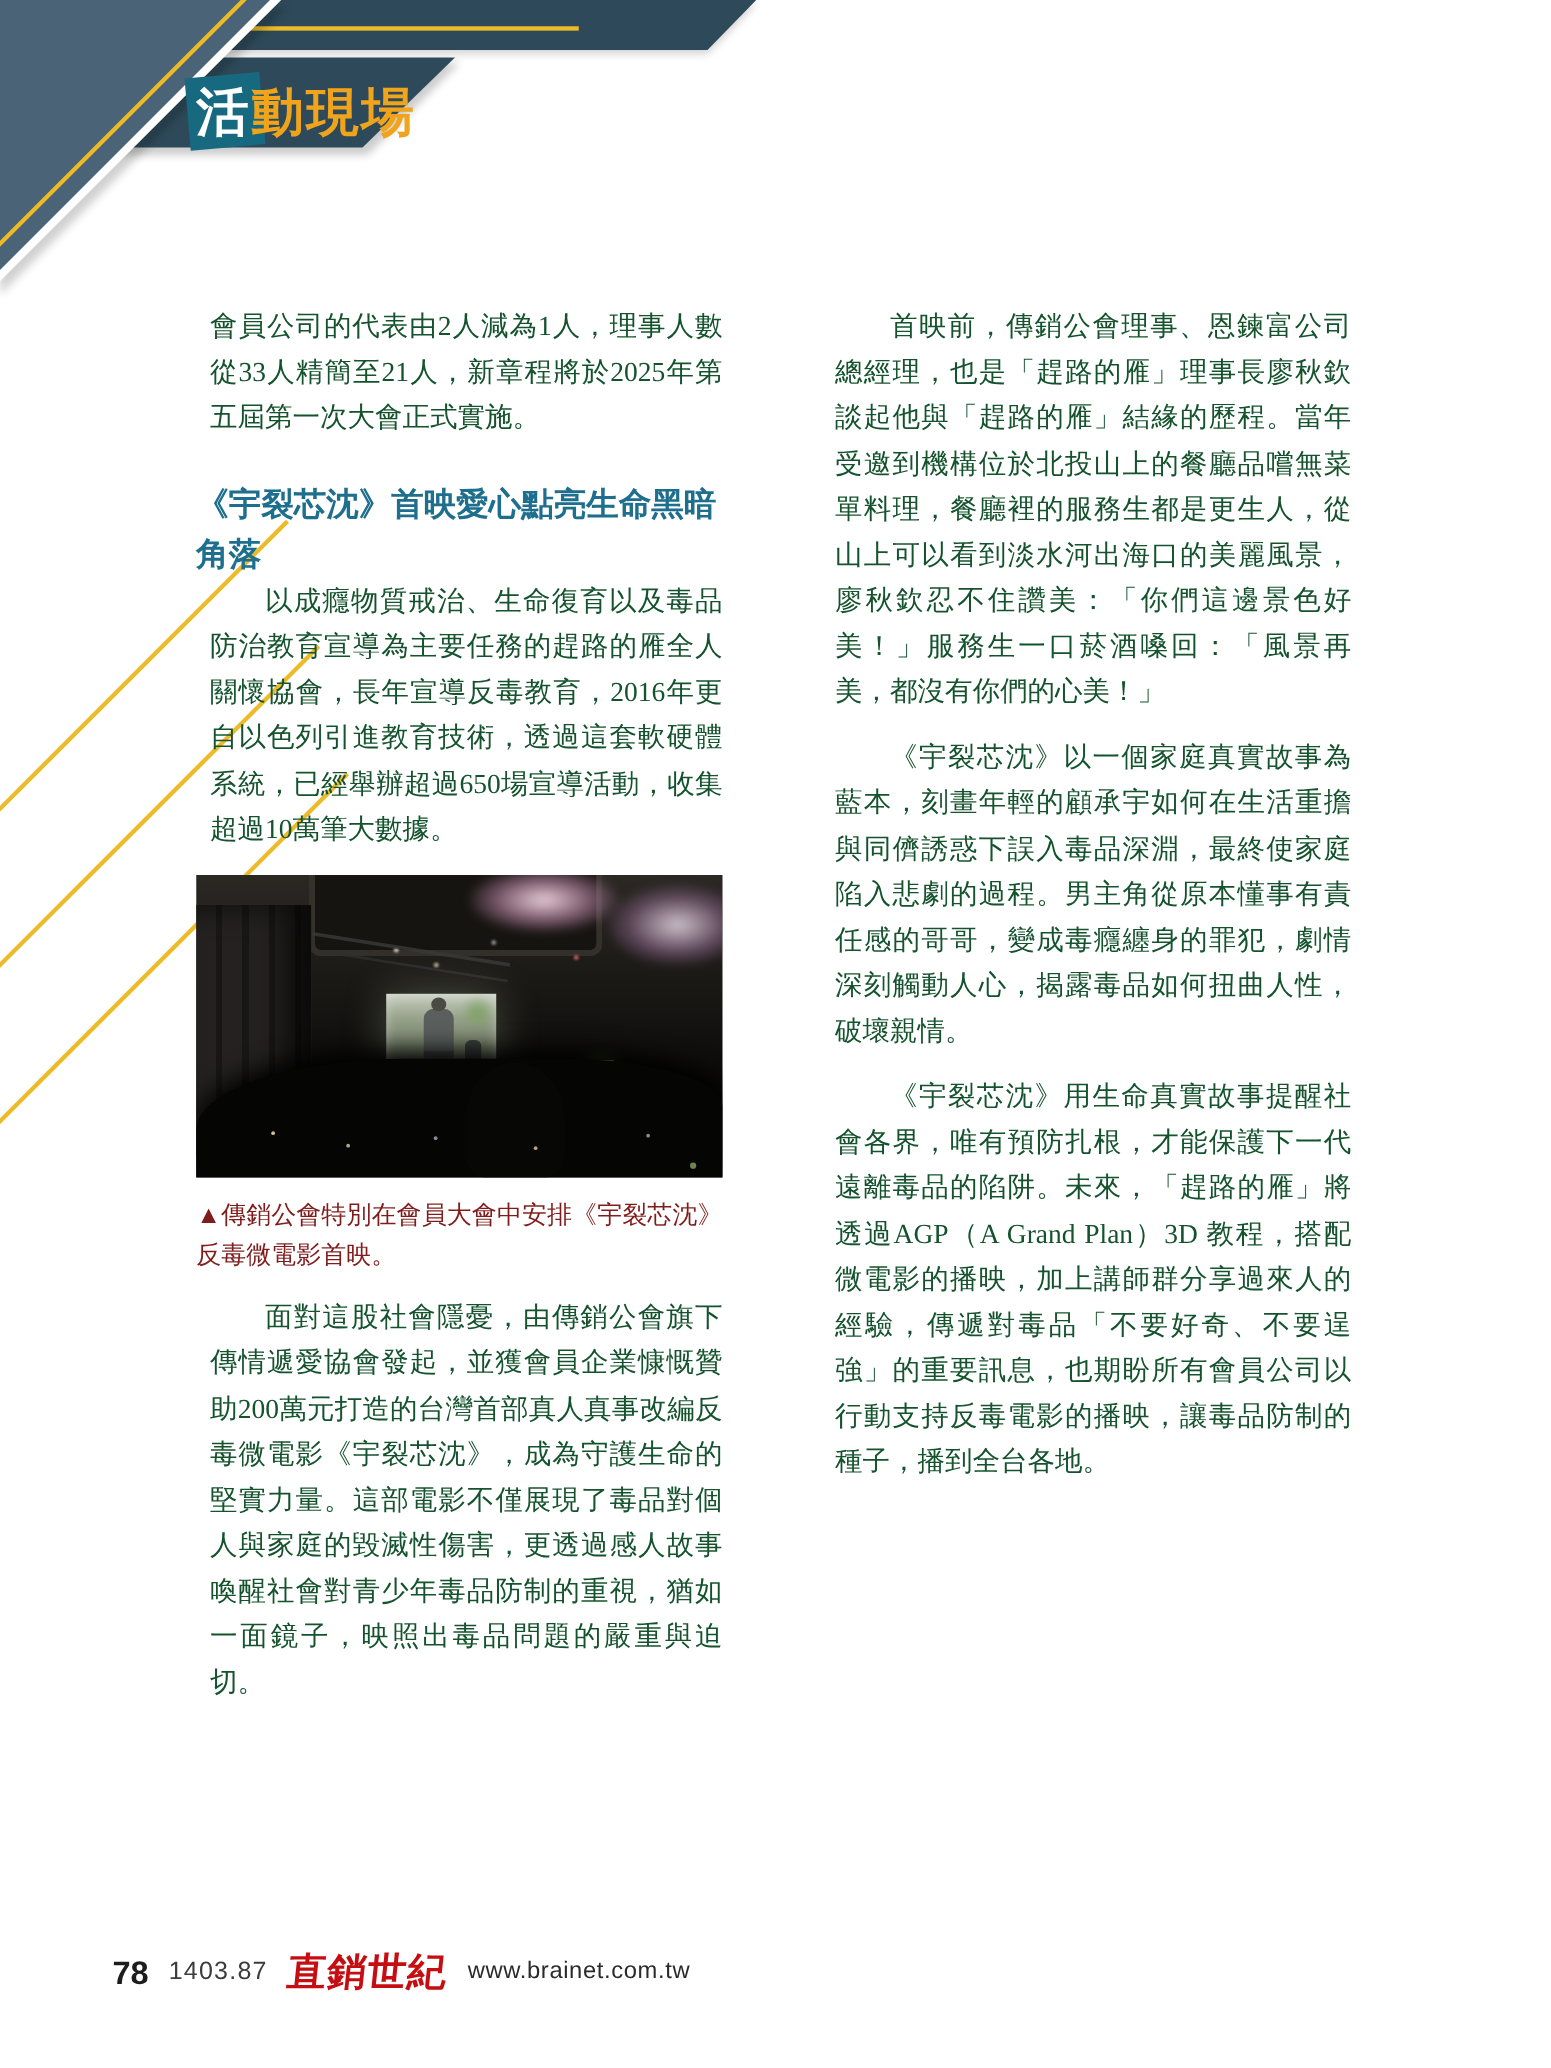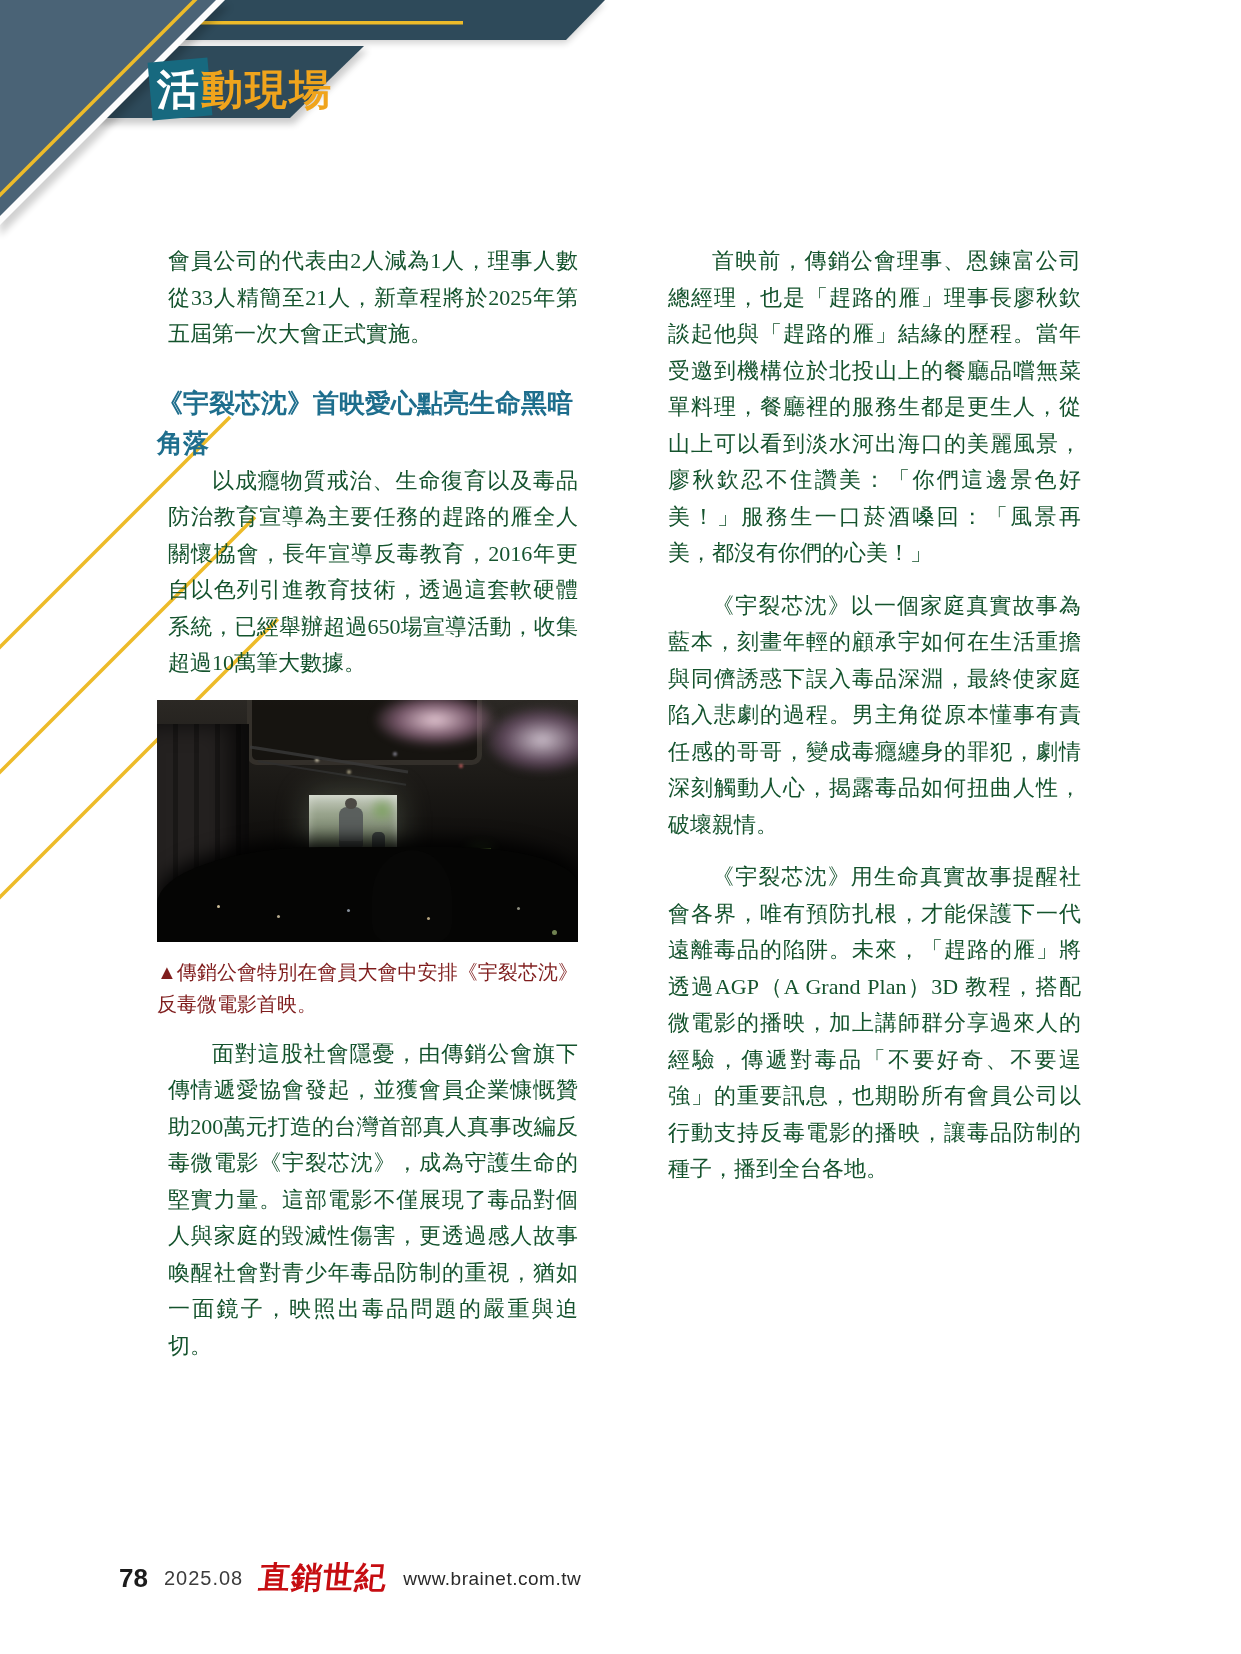--- a/index.html
+++ b/index.html
@@ -58,21 +58,21 @@
          border-radius:40% 30% 0 0/ 60% 40% 0 0;
          box-shadow:0 -8px 18px rgba(0,0,0,.9);}
   .head{position:absolute;background:#070706;border-radius:50% 50% 20% 20%;}
   .head.big{left:215px;bottom:0;width:80px;height:92px;}
   .glints{position:absolute;left:60px;bottom:34px;width:3px;height:3px;border-radius:50%;
          background:rgba(255,235,190,.8);filter:blur(.4px);
          box-shadow:60px 10px 0 0 rgba(255,240,200,.7), 130px 4px 0 0 rgba(220,235,255,.6),
                     210px 12px 0 0 rgba(255,230,180,.7), 300px 2px 0 0 rgba(255,255,230,.55),
                     336px 26px 0 1px rgba(220,255,160,.5);}
   
-  .footer{position:absolute;left:119px;top:1563px;display:flex;align-items:center;gap:16px;
+  .footer{position:absolute;left:90px;top:1563px;display:flex;align-items:flex-start;gap:16px;
           font-family:"Liberation Sans","DejaVu Sans",sans-serif;}
   .pg-num{font-size:26px;font-weight:bold;color:#1c1c1c;line-height:30px;}
   .issue{font-size:20px;color:#3c3c3c;letter-spacing:1px;line-height:28px;}
   .logo{font-family:"Liberation Serif","DejaVu Serif",serif;font-size:31px;font-weight:bold;
         color:#c60d11;line-height:30px;transform:skewX(-6deg);letter-spacing:1px;}
   .site{font-size:19px;color:#2a2a2a;line-height:27px;letter-spacing:.5px;}
 </style>
 </head>
 <body>
 
@@ -135,18 +135,18 @@
   </div>
 
   <div class="col col-right">
     <p class="body-p indent">首映前，傳銷公會理事、恩鍊富公司總經理，也是「趕路的雁」理事長廖秋欽談起他與「趕路的雁」結緣的歷程。當年受邀到機構位於北投山上的餐廳品嚐無菜單料理，餐廳裡的服務生都是更生人，從山上可以看到淡水河出海口的美麗風景，廖秋欽忍不住讚美：「你們這邊景色好美！」服務生一口菸酒嗓回：「風景再美，都沒有你們的心美！」</p>
     <p class="body-p indent">《宇裂芯沈》以一個家庭真實故事為藍本，刻畫年輕的顧承宇如何在生活重擔與同儕誘惑下誤入毒品深淵，最終使家庭陷入悲劇的過程。男主角從原本懂事有責任感的哥哥，變成毒癮纏身的罪犯，劇情深刻觸動人心，揭露毒品如何扭曲人性，破壞親情。</p>
     <p class="body-p indent">《宇裂芯沈》用生命真實故事提醒社會各界，唯有預防扎根，才能保護下一代遠離毒品的陷阱。未來，「趕路的雁」將透過AGP（A Grand Plan）3D 教程，搭配微電影的播映，加上講師群分享過來人的經驗，傳遞對毒品「不要好奇、不要逞強」的重要訊息，也期盼所有會員公司以行動支持反毒電影的播映，讓毒品防制的種子，播到全台各地。</p>
   </div>
 
   <div class="footer">
     <span class="pg-num">78</span>
-    <span class="issue">2025.08</span>
+    <span class="issue">1403.87</span>
     <span class="logo">直銷世紀</span>
     <span class="site">www.brainet.com.tw</span>
   </div>
 
 </div>
 
 </body></html>

